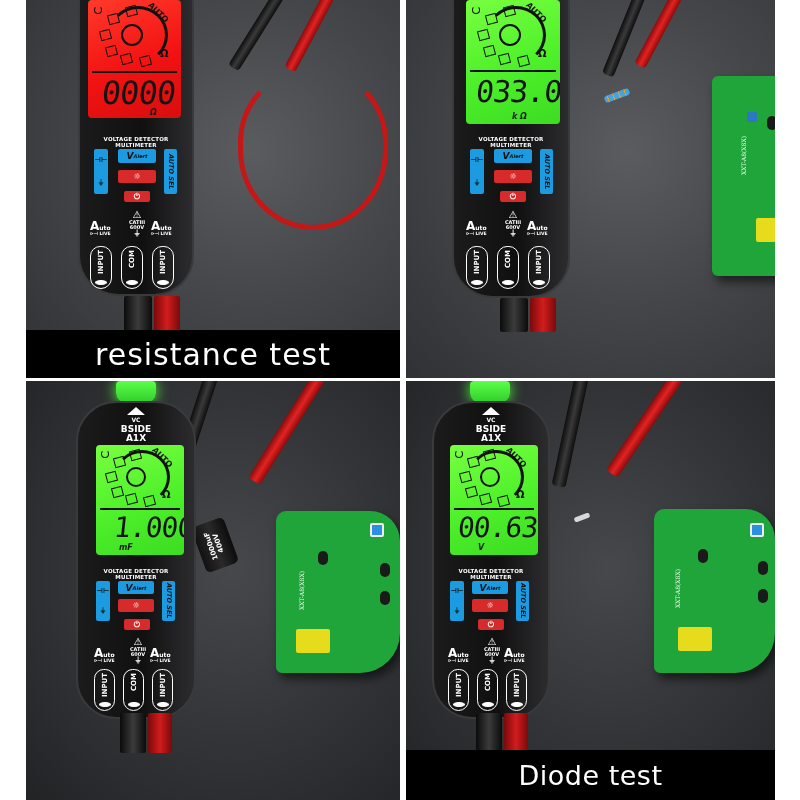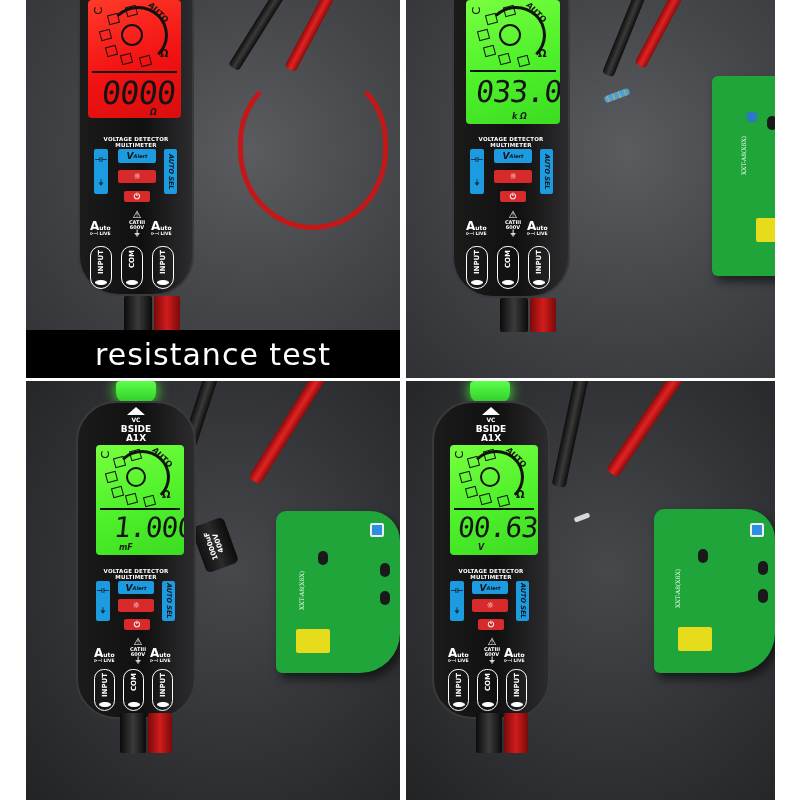--- a/index.html
+++ b/index.html
@@ -411,13 +411,16 @@
         <span class="jack-hole"></span>
     </div>
     <div class="jack" style="left:72px; top:266px; width:21px; height:42px;">
       <span class="jack-label">INPUT</span>
         <span class="jack-hole"></span>
     </div>
   </div>
   <div class="lead black" style="left:70px; top:332px; width:26px; height:40px;"></div>
   <div class="lead redc" style="left:98px; top:332px; width:24px; height:40px;"></div>
 
+  <div class="caption" style="top:369px; height:50px; font-size:27px; letter-spacing:0.5px;">
+    <span>Diode test</span>
+  </div>
 </div>
 
 </body></html>

